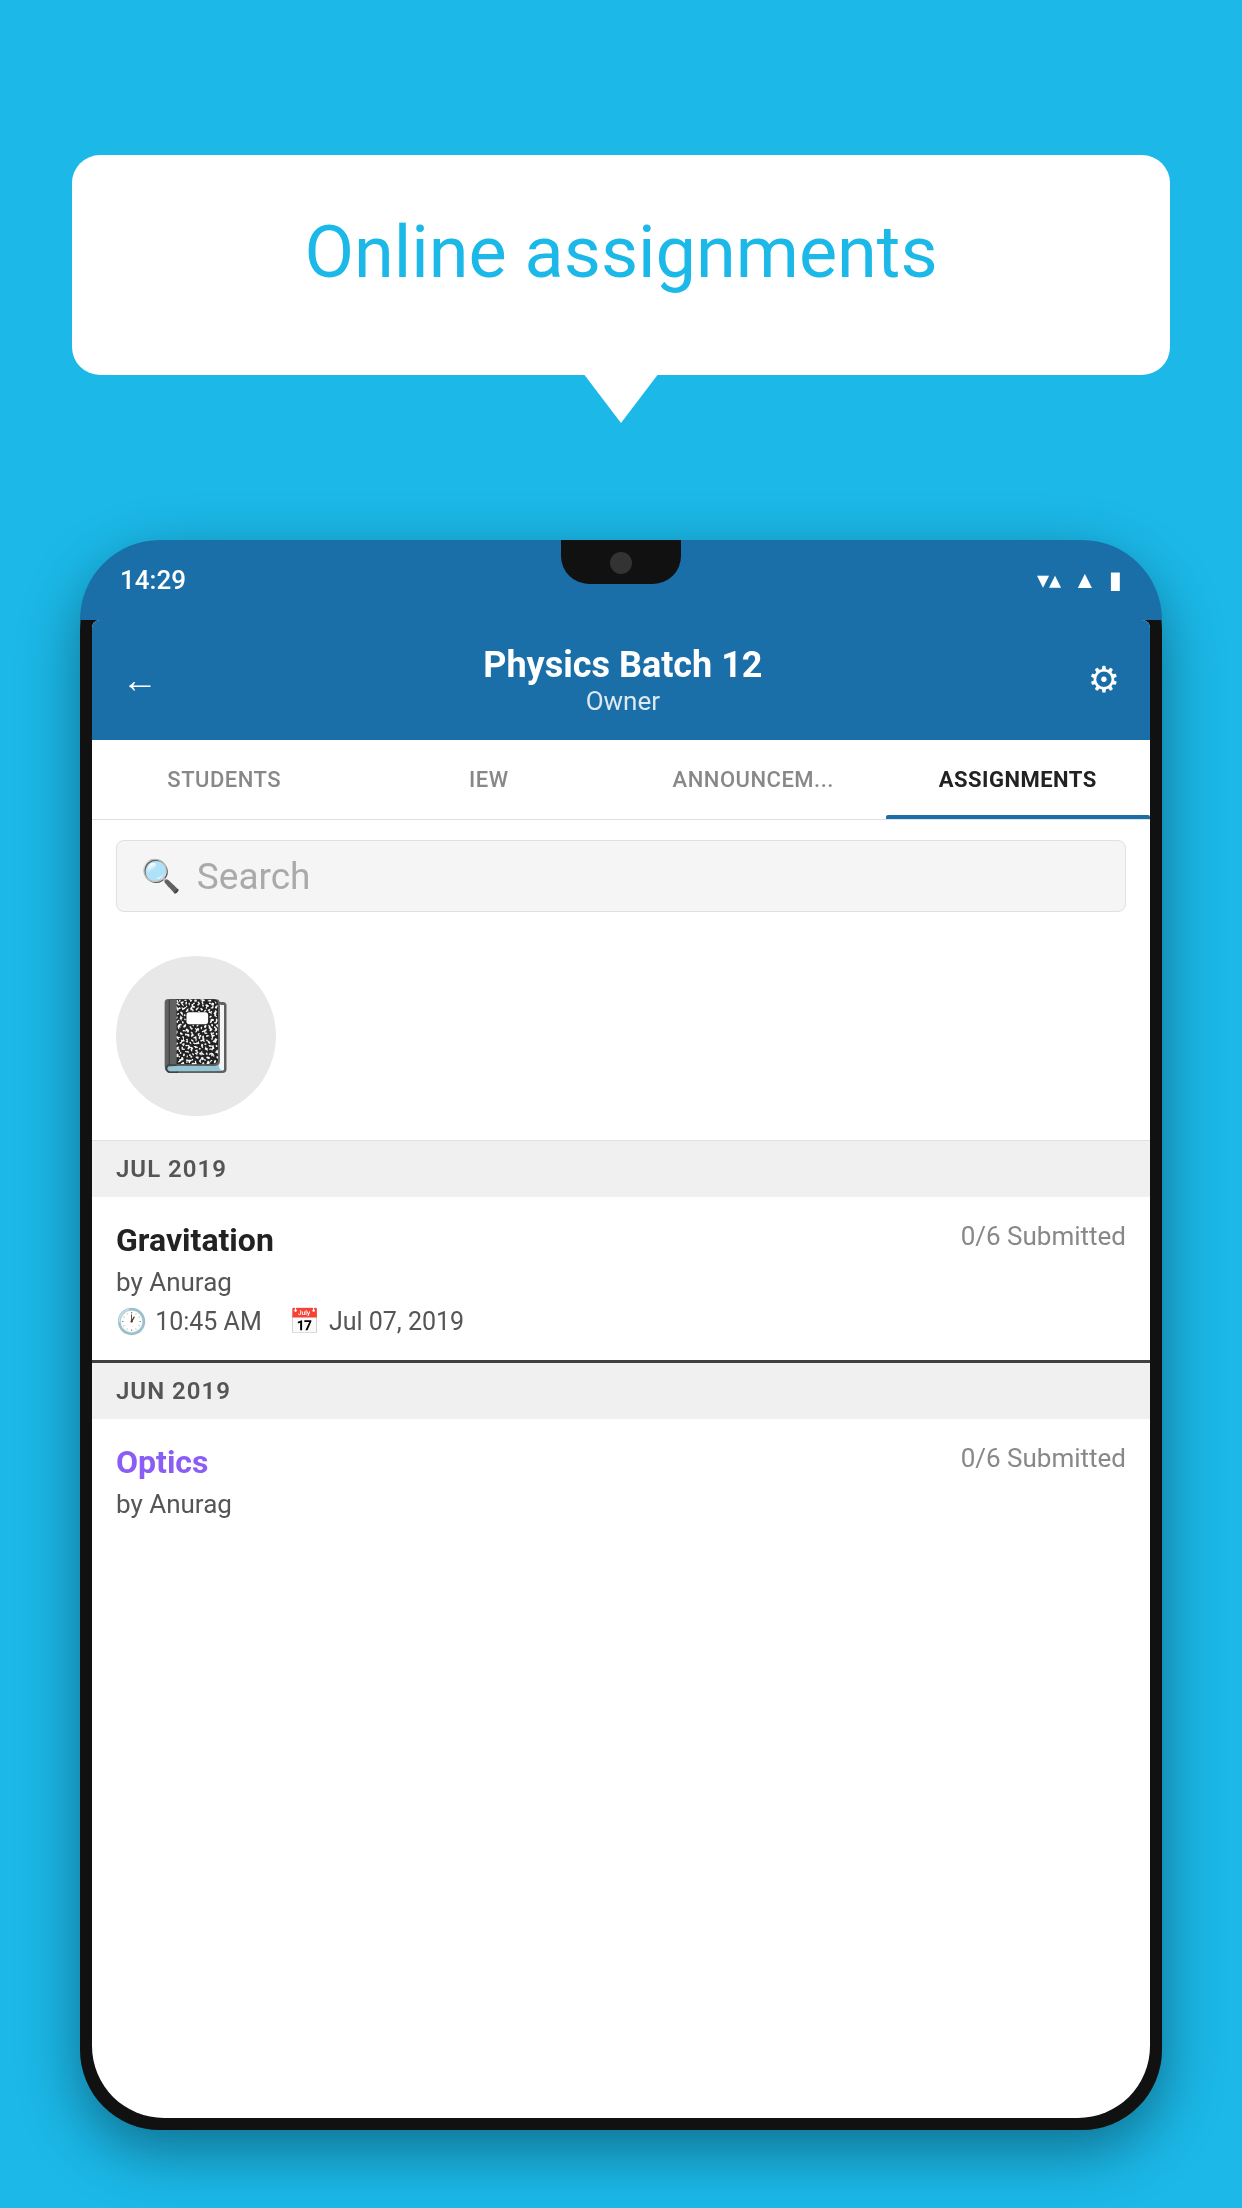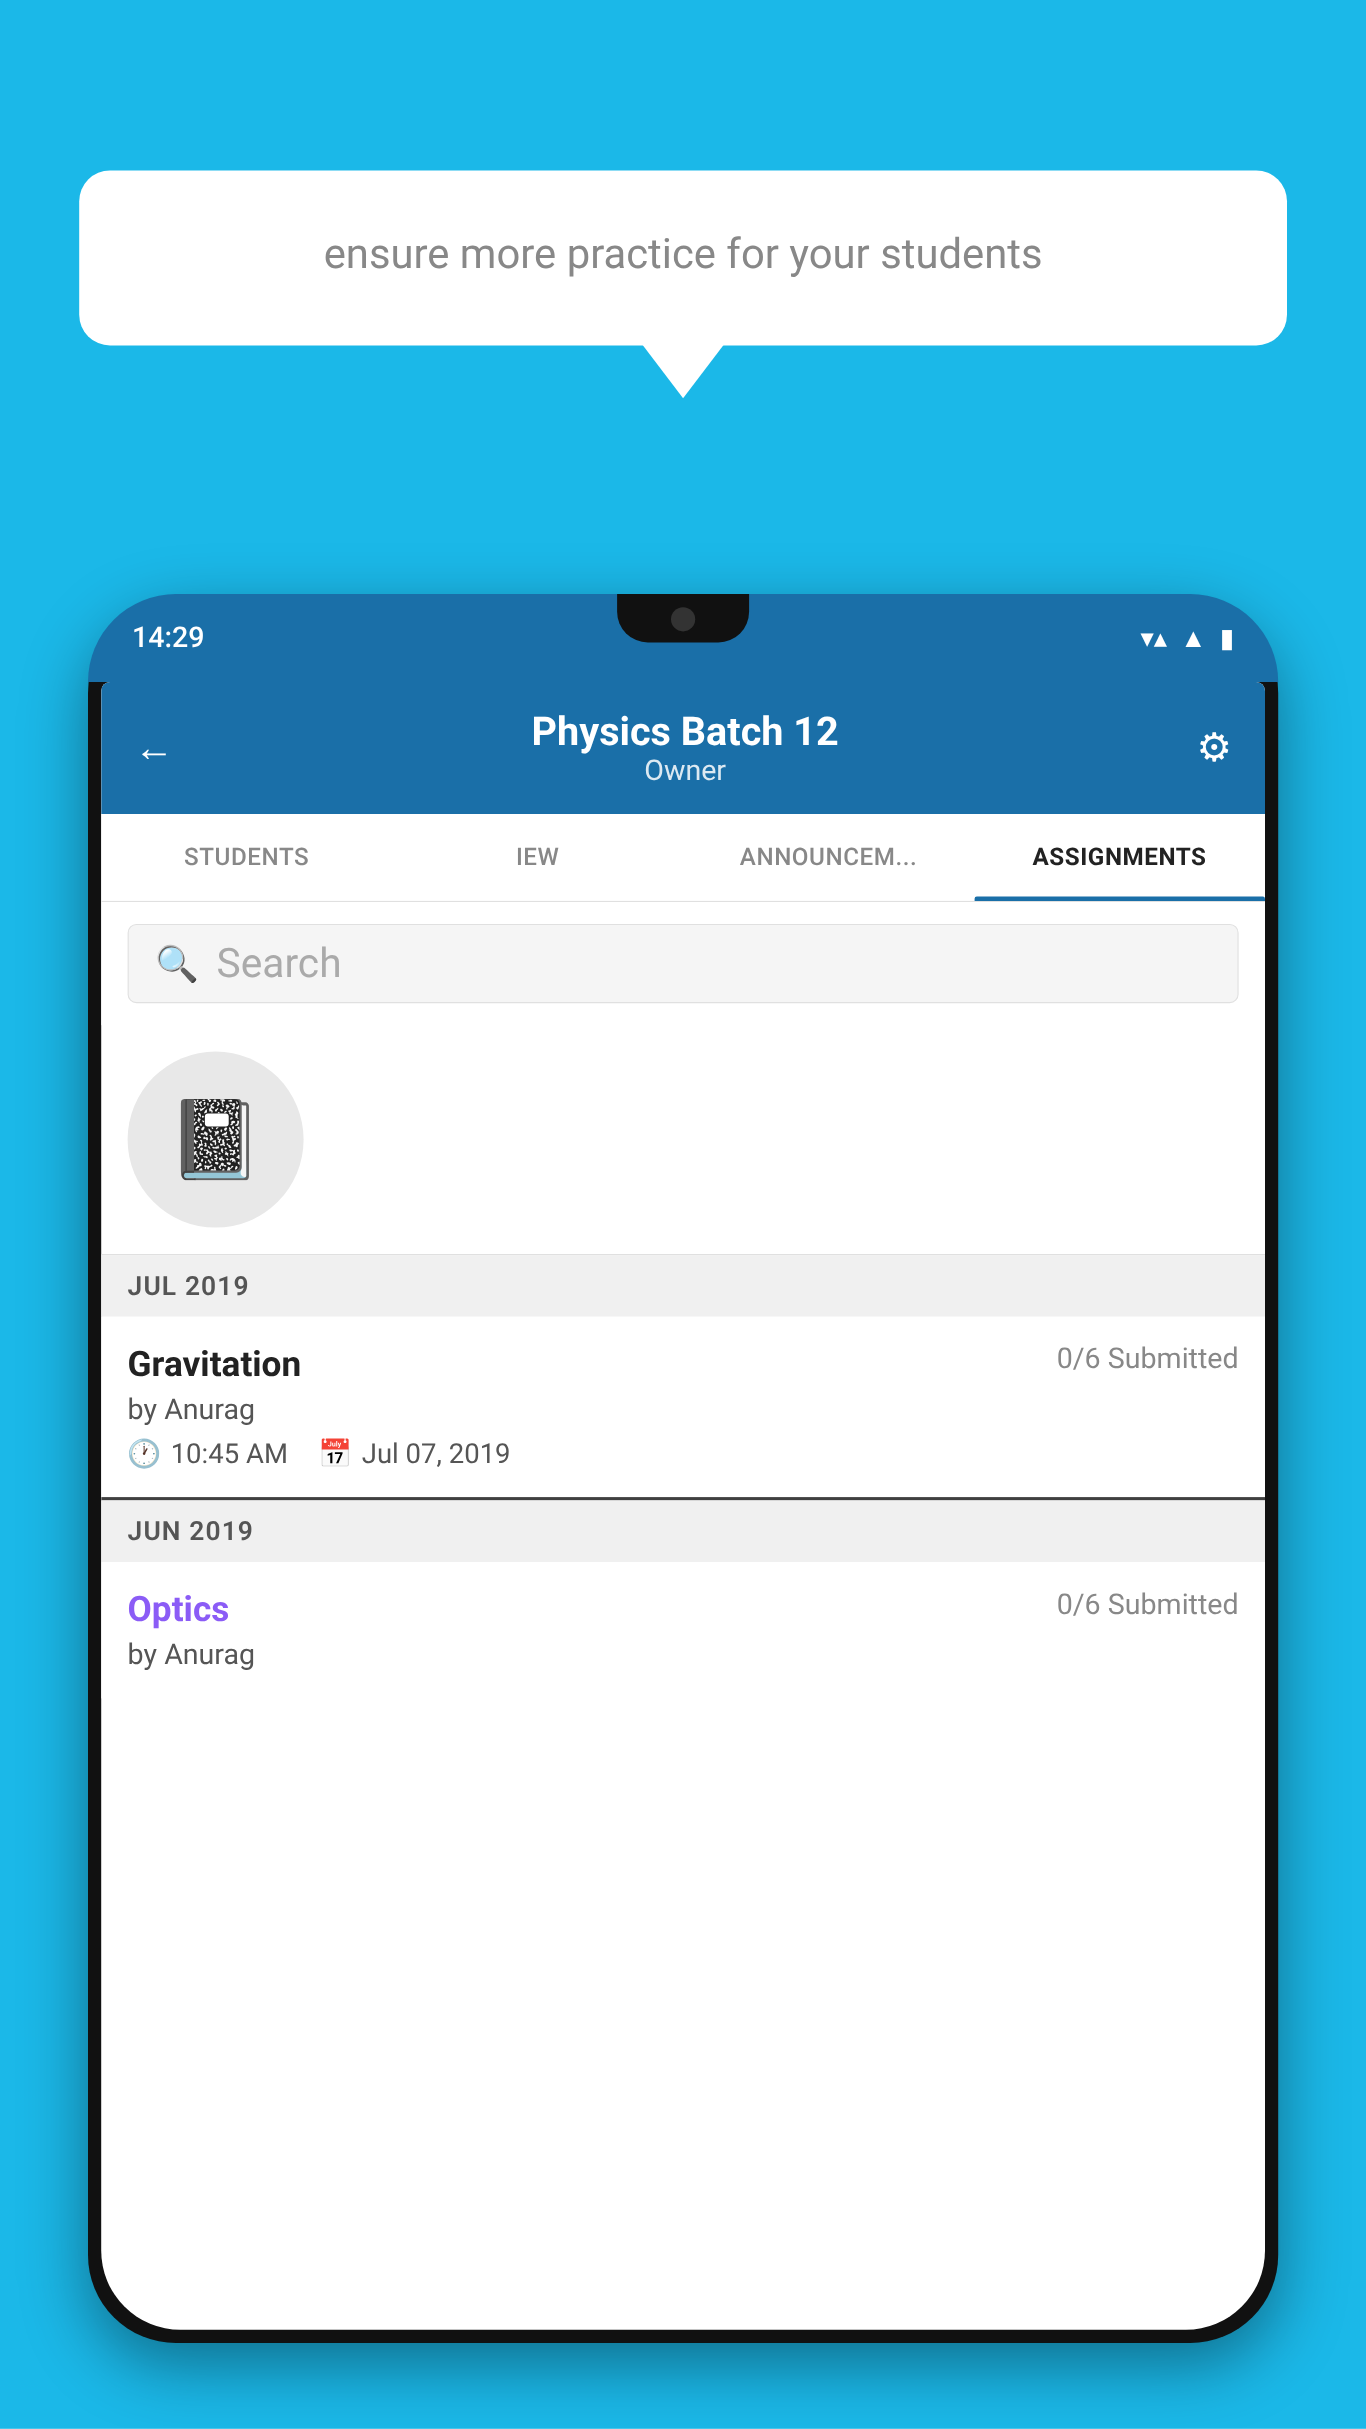--- a/index.html
+++ b/index.html
@@ -376,21 +376,21 @@
     .optics-author {
       font-size: 26px;
       color: #555;
     }
   </style>
 </head>
 <body>
 
 <div class="speech-bubble-container">
   <div class="speech-bubble">
-    <div class="speech-bubble-subtitle">ensure more practice for your students</div>
+    <div class="speech-bubble-title">Online assignments</div>
   </div>
 </div>
 
 <div class="phone-container">
   <div class="phone-frame">
 
     <div class="phone-notch-bar">
       <span class="status-time">14:29</span>
       <div class="phone-notch">
         <div class="phone-notch-camera"></div>

